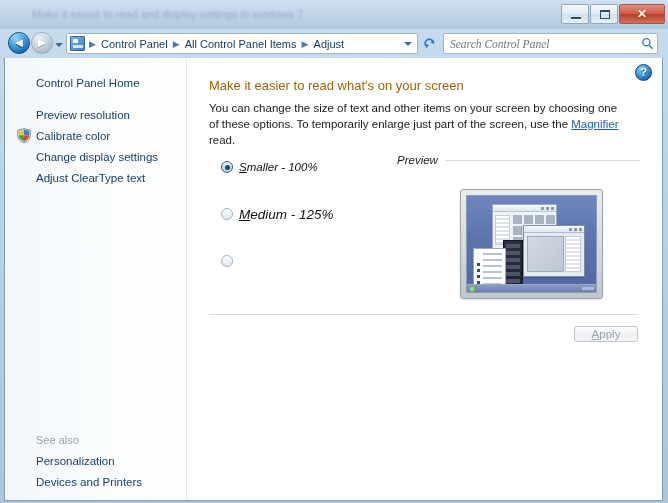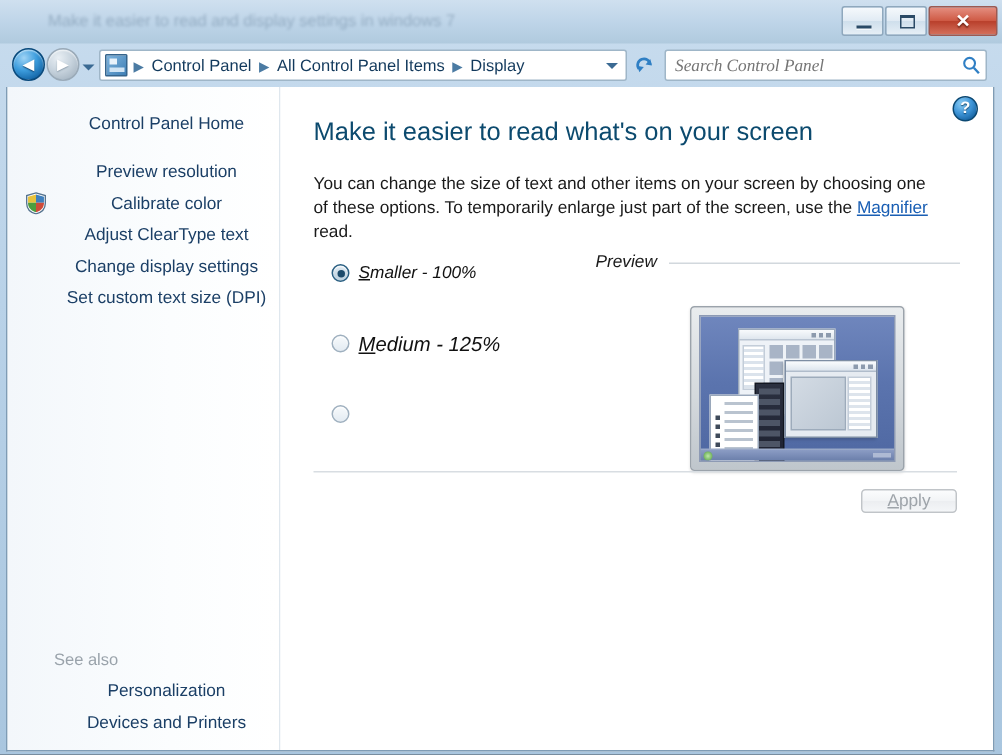--- a/index.html
+++ b/index.html
@@ -195,21 +195,20 @@
     padding-top: 14px;
   }
   .side-link {
     position: relative;
     height: 21px;
     padding-left: 31px;
     display: flex; align-items: center;
     font-size: 11.5px; color: #1b3f66;
     cursor: default;
     white-space: nowrap;
-    justify-content: center;
   }
   #side-gap { height: 11px; }
   #side-label-seealso {
     padding-left: 31px; font-size: 11px; color: #9aa3ab;
     height: 20px; display: flex; align-items: center;
   }
   #uac-shield {
     position: absolute; left: 12px; top: 3px;
     width: 14px; height: 15px;
   }
@@ -230,22 +229,22 @@
     cursor: default;
   }
   #help-icon span {
     position: absolute; left: 0; top: 0; width: 100%; height: 100%;
     color: #fff; font-size: 11px; font-weight: bold;
     text-align: center; line-height: 15px;
     text-shadow: 0 1px 1px #0a3b60;
   }
 
   #page-heading {
-    font-size: 17px; color: #0c4a6e; font-weight: normal;
-    margin-bottom: 17px; white-space: nowrap;
+    font-size: 13px; color: #a16207; font-weight: normal;
+    margin-bottom: 7px; white-space: nowrap;
   }
   #page-desc {
     font-size: 11.5px; color: #1a1a1a; line-height: 16px;
     width: 420px;
   }
   #magnifier-link { color: #1a5fb4; text-decoration: underline; cursor: default; }
 
   
   #option-area {
     position: relative; margin-top: 8px;
@@ -464,21 +463,21 @@
     </div>
     <div id="recent-dd"></div>
 
     <div id="crumbbox">
       <div id="cp-icon"></div>
       <span class="crumb-sep">▶</span>
       <span class="crumb">Control Panel</span>
       <span class="crumb-sep">▶</span>
       <span class="crumb">All Control Panel Items</span>
       <span class="crumb-sep">▶</span>
-      <span class="crumb">Display</span>
+      <span class="crumb">Adjust</span>
       <span id="crumb-spacer"></span>
       <span id="crumb-dd"></span>
     </div>
 
     <div id="refresh-btn">
       <svg width="14" height="13" viewBox="0 0 14 13">
         <path d="M3 9 A4.2 4.2 0 1 1 10.5 6.2" fill="none" stroke="#2f7fc4" stroke-width="1.8"></path>
         <path d="M10.5 2.4 L11.6 6.6 L7.4 6.0 Z" fill="#2f7fc4"></path>
         <path d="M3.2 11.2 L2.0 7.0 L6.2 7.7 Z" fill="#2f7fc4"></path>
       </svg>
@@ -516,30 +515,27 @@
             <path d="M7 1.6 L12.3 3.1 L12.3 7.2 L7 7.2 Z" fill="#3f7fbd"></path>
             <path d="M7 1.6 L1.7 3.1 L1.7 7.2 L7 7.2 Z" fill="#e8c23c"></path>
             <path d="M1.7 7.2 L7 7.2 L7 13.5 C4.2 12.6 1.7 10.6 1.7 7.6 Z" fill="#4d9e3f"></path>
             <path d="M12.3 7.2 L7 7.2 L7 13.5 C9.8 12.6 12.3 10.6 12.3 7.6 Z" fill="#cf4b3a"></path>
           </svg>
         </span>
         <span>Calibrate color</span>
       </div>
 
       <div class="side-link">
+        <span>Change display settings</span>
+      </div>
+
+      <div class="side-link">
         <span>Adjust ClearType text</span>
       </div>
 
-      <div class="side-link">
-        <span>Change display settings</span>
-      </div>
-
-      <div class="side-link">
-        <span>Set custom text size (DPI)</span>
-      </div>
 
       <div id="seealso-block">
         <div id="side-label-seealso">See also</div>
         <div class="side-link">
           <span>Personalization</span>
         </div>
         <div class="side-link">
           <span>Devices and Printers</span>
         </div>
       </div>

